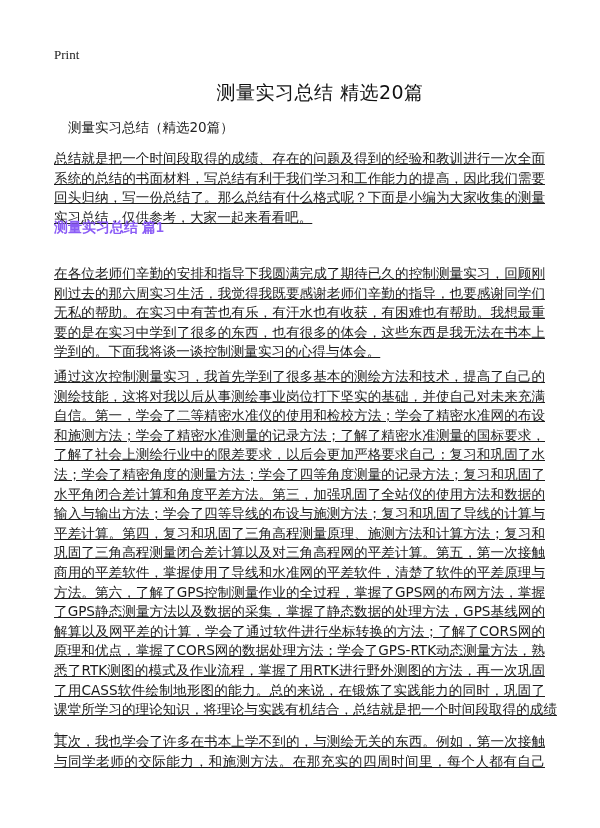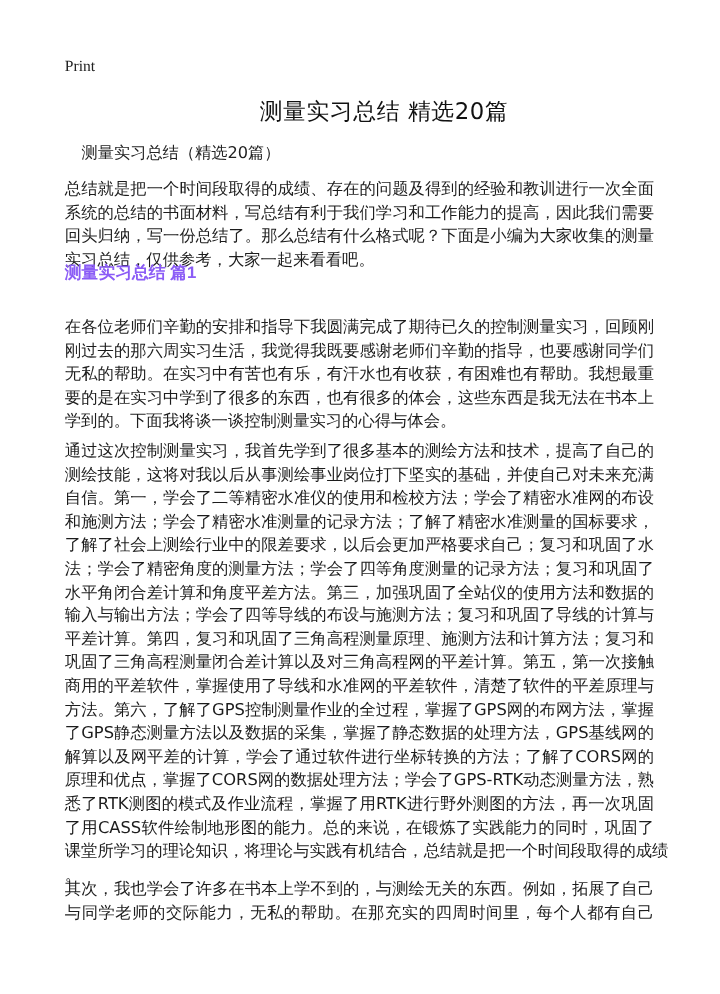--- a/index.html
+++ b/index.html
@@ -1,21 +1,21 @@
 <!DOCTYPE html>
 <html><head>
 <meta charset="utf-8">
 <style>
   html, body { margin: 0; padding: 0; background: #ffffff; }
   body { width: 600px; height: 828px; position: relative; overflow: hidden; color: #1a1a1a; }
   .page { position: absolute; left: 0; top: 0; width: 600px; height: 688px; }
   .print-label { position: absolute; left: 54px; top: 47px; font-family: "Liberation Serif", serif; font-size: 13px; color: #222; }
   .doc-title { position: absolute; left: 0; width: 600px; top: 80px; text-align: center; font-family: "DejaVu Sans", sans-serif; font-size: 19px; color: #111; letter-spacing: 0.5px; padding-left: 20px; }
   .doc-subtitle { position: absolute; left: 54px; top: 119px; font-family: "DejaVu Sans", sans-serif; font-size: 13.5px; color: #222; margin-left: 14px; }
-  .para { position: absolute; left: 54px; width: 500px; font-family: "DejaVu Sans", sans-serif; font-size: 13.6px; color: #1c1c1c; }
+  .para { position: absolute; left: 54px; width: 500px; font-family: "DejaVu Sans", sans-serif; font-size: 13.6px; color: #1c1c1c; text-decoration: underline; }
   .para .line { display: block; height: 19.6px; line-height: 19.6px; white-space: nowrap; text-align: justify; text-align-last: justify; width: 491px; }
   .para .line.last { text-align-last: left; }
   .section-heading { position: absolute; left: 54px; top: 219px; font-family: Liberation Sans, sans-serif; font-weight: bold; font-size: 14px; color: #8b5cf6; }
 </style>
 </head>
 <body>
 
 <div class="page">
   <div class="print-label">Print</div>
   <div class="doc-title">测量实习总结 精选20篇</div>
@@ -54,16 +54,16 @@
     <span class="line">了GPS静态测量方法以及数据的采集，掌握了静态数据的处理方法，GPS基线网的</span>
     <span class="line">解算以及网平差的计算，学会了通过软件进行坐标转换的方法；了解了CORS网的</span>
     <span class="line">原理和优点，掌握了CORS网的数据处理方法；学会了GPS-RTK动态测量方法，熟</span>
     <span class="line">悉了RTK测图的模式及作业流程，掌握了用RTK进行野外测图的方法，再一次巩固</span>
     <span class="line">了用CASS软件绘制地形图的能力。总的来说，在锻炼了实践能力的同时，巩固了</span>
     <span class="line">课堂所学习的理论知识，将理论与实践有机结合，总结就是把一个时间段取得的成绩</span>
     <span class="line last">。</span>
   </div>
 
   <div class="para" style="top:732px;">
-    <span class="line">其次，我也学会了许多在书本上学不到的，与测绘无关的东西。例如，拓展了自己</span>
-    <span class="line">与同学老师的交际能力，无私的帮助。在那充实的四周时间里，每个人都有自己</span>
+    <span class="line">其次，我也学会了许多在书本上学不到的，与测绘无关的东西。例如，第一次接触</span>
+    <span class="line">与同学老师的交际能力，和施测方法。在那充实的四周时间里，每个人都有自己</span>
   </div>
 </div>
 
 </body></html>

